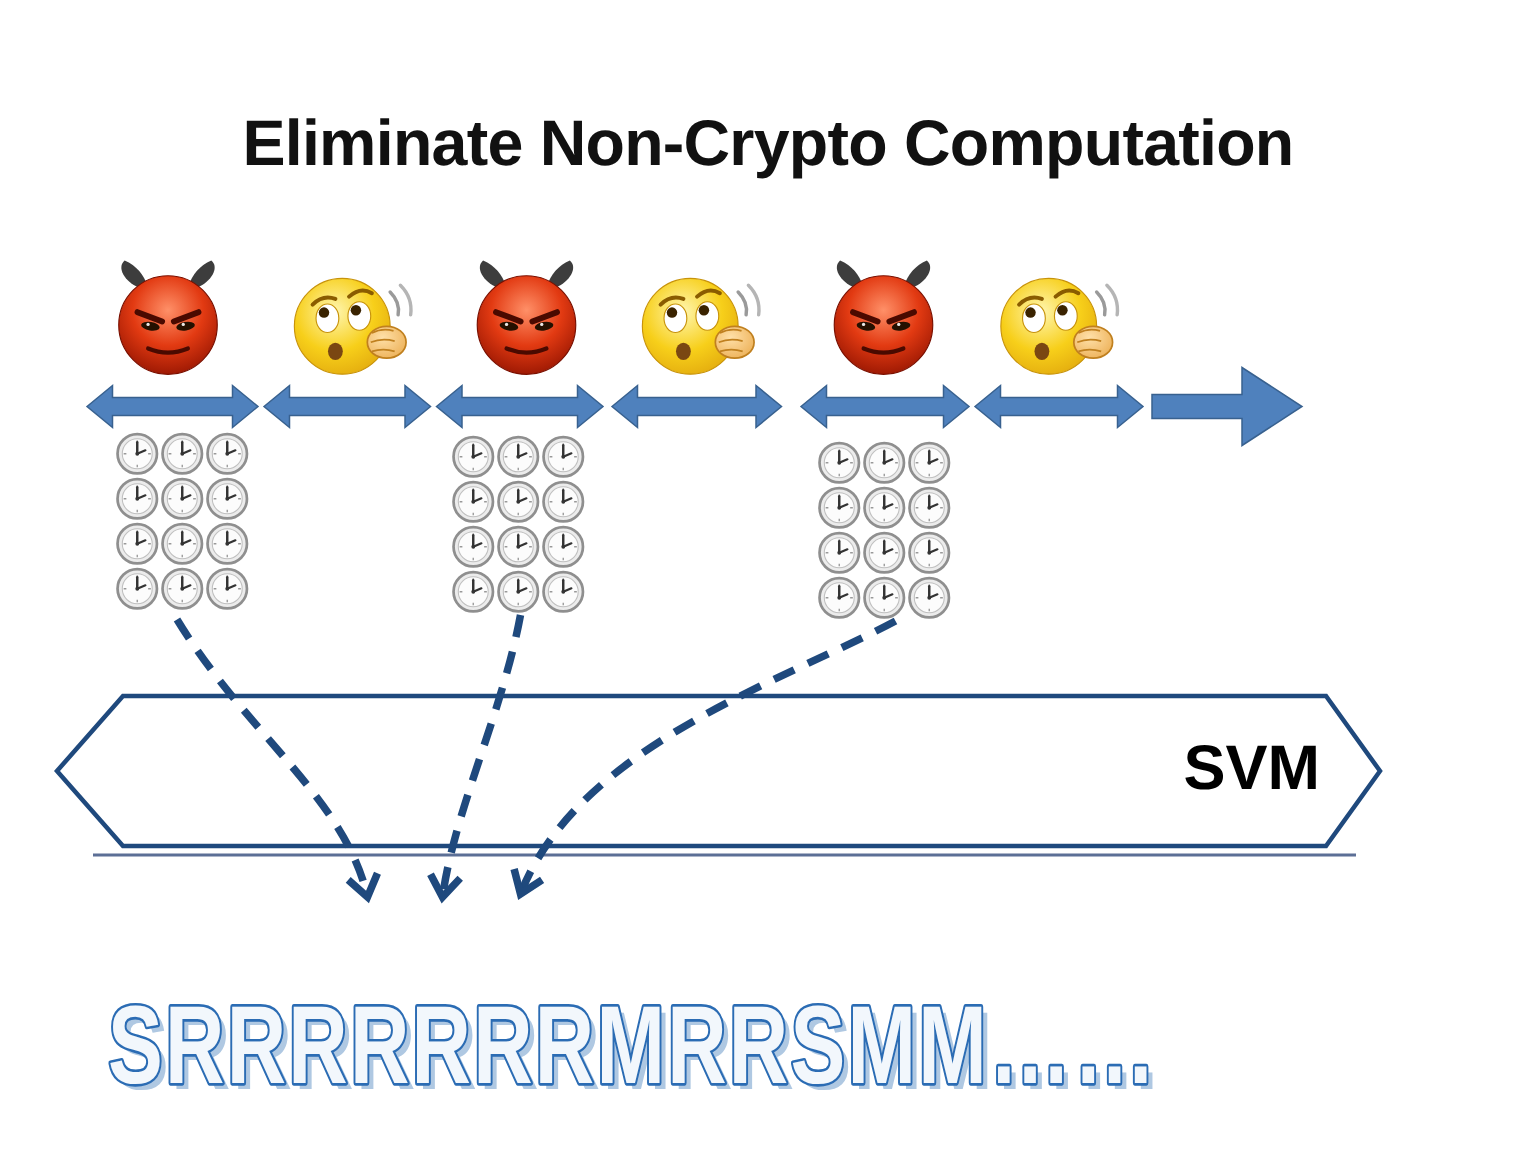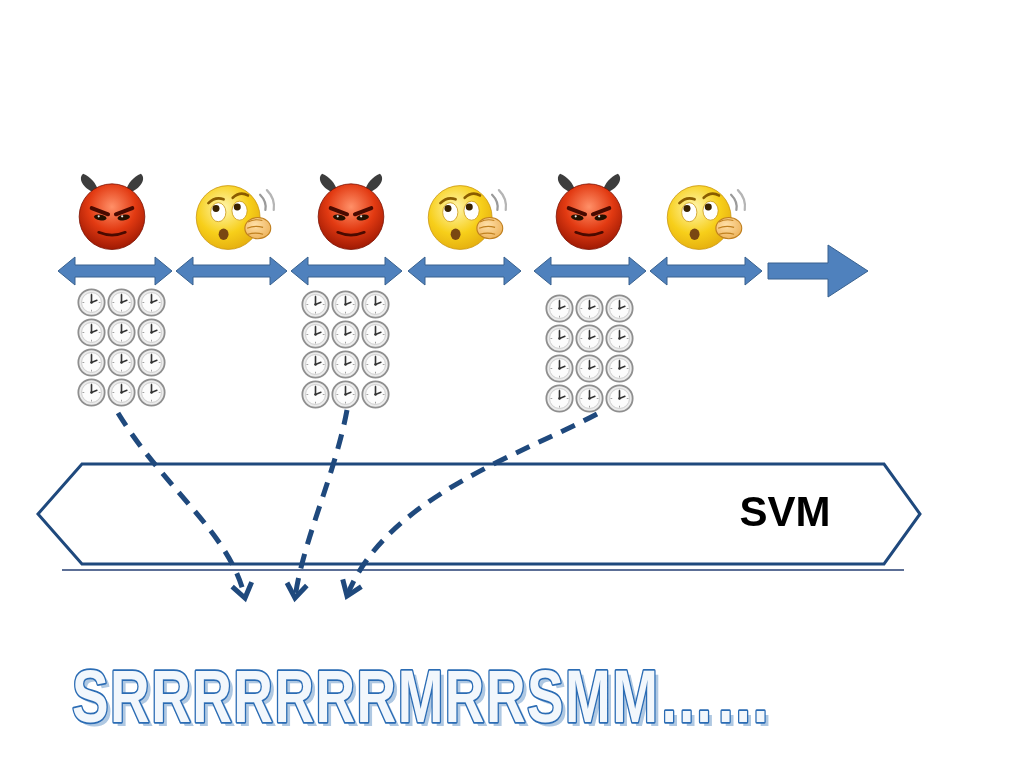--- a/index.html
+++ b/index.html
@@ -19,21 +19,21 @@
 
   .clock-grid{position:absolute;display:grid;gap:1px;}
   .clock-grid svg{width:29px;height:29px;display:block;}
   #clock-grid-0{left:77px;top:288px;}
   #clock-grid-1{left:301px;top:290px;}
   #clock-grid-2{left:545px;top:294px;}
 
   .banner-svg{position:absolute;left:28px;top:458px;}
   .banner-svg polygon{fill:#ffffff;stroke:var(--banner-border,#1F497D);stroke-width:3;}
   .banner-underline{position:absolute;left:62px;top:569px;width:842px;height:2px;background:#5c6f96;}
-  .banner-label{position:absolute;left:690px;top:488px;width:190px;text-align:center;
+  .banner-label{position:absolute;left:690px;top:488px;width:190px;text-align:right;
                 font-size:42px;font-weight:700;color:#000;}
 
   .dashed-overlay{position:absolute;left:0;top:0;pointer-events:none;}
   .dashed-overlay path.dash{fill:none;stroke:var(--dashed-navy,#1F497D);stroke-width:5;
                             stroke-dasharray:15 10;}
 
   .wordart-svg{position:absolute;left:66px;top:638px;}
   text.wordart{font-family:"Liberation Sans",sans-serif;font-size:74px;font-weight:700;
                letter-spacing:2px;}
   .wordart-shadow{fill:#AFC8E2;stroke:none;}
@@ -98,20 +98,21 @@
       <path d="M16,6 v2 M16,24 v2 M6,16 h2 M24,16 h2" stroke="#999" stroke-width="1"></path>
       <path d="M16,16 L16,7.5" stroke="#333" stroke-width="1.8" stroke-linecap="round"></path>
       <path d="M16,16 L22,13.5" stroke="#333" stroke-width="1.6" stroke-linecap="round"></path>
       <circle cx="16" cy="16" r="1.4" fill="#333"></circle>
     </symbol>
   </defs>
 </svg>
 
 <div class="slide">
 
+  <h1 class="title">Eliminate Non-Crypto Computation</h1>
 
   <div class="faces-row">
       <div class="face devil" style="left: 69px;"><svg viewBox="0 0 110 100">
           <use href="#sym-devil" xlink:href="#sym-devil"></use>
         </svg></div>
       <div class="face thinking" style="left: 189px;"><svg viewBox="0 0 110 100">
           <use href="#sym-thinking" xlink:href="#sym-thinking"></use>
         </svg></div>
       <div class="face devil" style="left: 308px;"><svg viewBox="0 0 110 100">
           <use href="#sym-devil" xlink:href="#sym-devil"></use>

